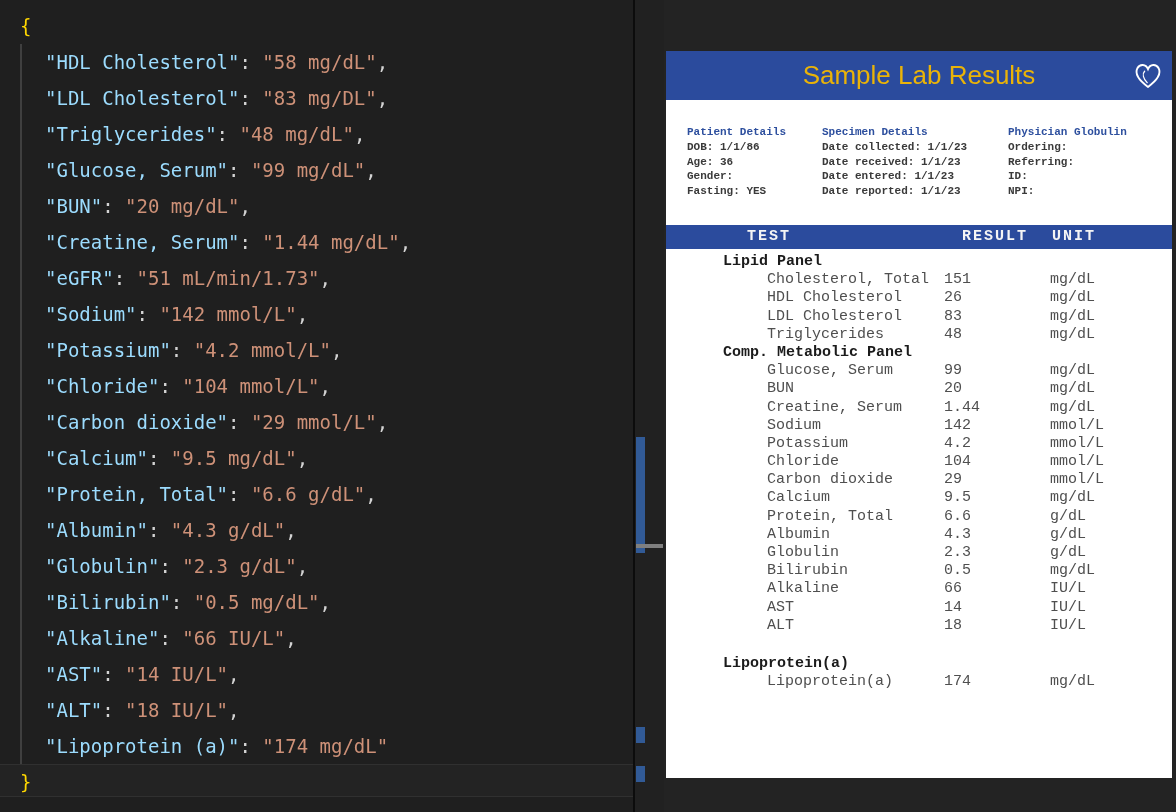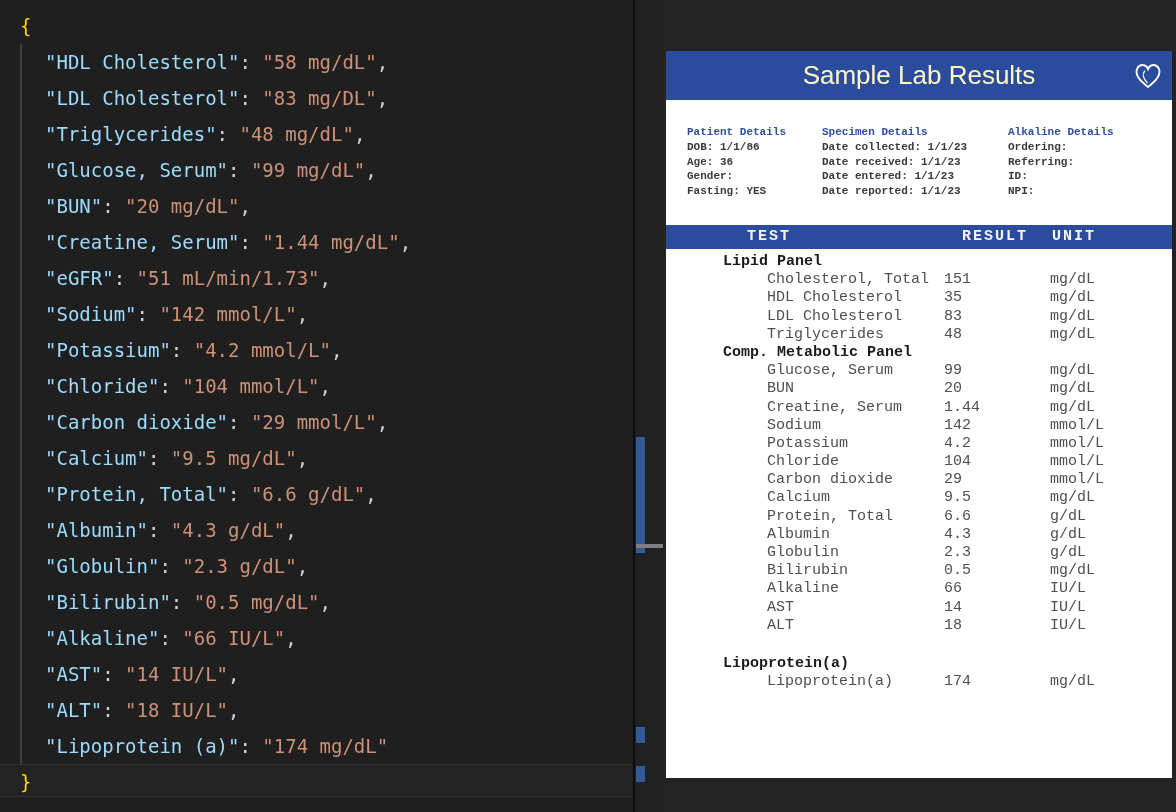--- a/index.html
+++ b/index.html
@@ -27,21 +27,21 @@
   .deco-mark1 { left:1px; top:727px; width:9px; height:16px; }
   .deco-mark2 { left:1px; top:766px; width:9px; height:16px; }
   .deco-cursorline { position:absolute; left:1px; top:544px; width:27px; height:4px; background:#7f7f7f; }
 
   
   .right-pane { position:absolute; left:664px; top:0; width:512px; height:812px; background:#232323; }
   .pdf-page { position:absolute; left:2px; top:51px; width:506px; height:727px; background:#ffffff; }
 
   .title-band { position:absolute; left:0; top:0; width:506px; height:49px; background:#2b4b9d; }
   .doc-title { position:absolute; left:0; top:0; width:506px; height:49px; line-height:49px;
-    text-align:center; color:#fef9c3; font-size:26px; font-family:"Liberation Sans", sans-serif; }
+    text-align:center; color:#eab308; font-size:26px; font-family:"Liberation Sans", sans-serif; }
   .logo { position:absolute; right:7px; top:6px; width:34px; height:36px; }
 
   .details { position:absolute; left:0; top:74px; width:506px; height:95px;
     font-family:"Liberation Mono", monospace; font-size:11px; font-weight:bold; line-height:14.8px; }
   .detail-col { position:absolute; top:0; white-space:pre; }
   .detail-col:nth-child(1) { left:21px; }
   .detail-col:nth-child(2) { left:156px; }
   .detail-col:nth-child(3) { left:342px; }
   .detail-head { color:#2d4f9e; }
   .detail-line { color:#3a3a3a; }
@@ -86,33 +86,33 @@
       <div class="doc-title">Sample Lab Results</div>
       <svg class="logo" viewBox="0 0 40 40">
         <path d="M20 34 C9 26 4.5 18 7.5 12 C10.5 6.5 17.5 7 20 13 C22.5 7 29.5 6.5 32.5 12 C35.5 18 31 26 20 34 Z" stroke="#ffffff" fill="none" stroke-width="2.2" stroke-linecap="round"></path>
         <path d="M19 29 C14.5 24 13 18.5 16 15.5" stroke="#ffffff" fill="none" stroke-width="1.6" stroke-linecap="round"></path>
       </svg>
     </div>
 
     <div class="details">
         <div class="detail-col"><div class="detail-head">Patient Details</div><div class="detail-line">DOB: 1/1/86</div><div class="detail-line">Age: 36</div><div class="detail-line">Gender:</div><div class="detail-line">Fasting: YES</div></div>
         <div class="detail-col"><div class="detail-head">Specimen Details</div><div class="detail-line">Date collected: 1/1/23</div><div class="detail-line">Date received: 1/1/23</div><div class="detail-line">Date entered: 1/1/23</div><div class="detail-line">Date reported: 1/1/23</div></div>
-        <div class="detail-col"><div class="detail-head">Alkaline Details</div><div class="detail-line">Ordering:</div><div class="detail-line">Referring:</div><div class="detail-line">ID:</div><div class="detail-line">NPI:</div></div>
+        <div class="detail-col"><div class="detail-head">Physician Globulin</div><div class="detail-line">Ordering:</div><div class="detail-line">Referring:</div><div class="detail-line">ID:</div><div class="detail-line">NPI:</div></div>
       </div>
 
     <div class="table-head-band">
       <span class="th-label th-test">TEST</span>
       <span class="th-label th-result">RESULT</span>
       <span class="th-label th-unit">UNIT</span>
     </div>
 
     <div class="results">
         <div class="t-row group"><span class="g-name">Lipid Panel</span></div>
         <div class="t-row"><span class="t-name">Cholesterol, Total</span><span class="t-result">151</span><span class="t-unit">mg/dL</span></div>
-        <div class="t-row"><span class="t-name">HDL Cholesterol</span><span class="t-result">35</span><span class="t-unit">mg/dL</span></div>
+        <div class="t-row"><span class="t-name">HDL Cholesterol</span><span class="t-result">26</span><span class="t-unit">mg/dL</span></div>
         <div class="t-row"><span class="t-name">LDL Cholesterol</span><span class="t-result">83</span><span class="t-unit">mg/dL</span></div>
         <div class="t-row"><span class="t-name">Triglycerides</span><span class="t-result">48</span><span class="t-unit">mg/dL</span></div>
         <div class="t-row group"><span class="g-name">Comp. Metabolic Panel</span></div>
         <div class="t-row"><span class="t-name">Glucose, Serum</span><span class="t-result">99</span><span class="t-unit">mg/dL</span></div>
         <div class="t-row"><span class="t-name">BUN</span><span class="t-result">20</span><span class="t-unit">mg/dL</span></div>
         <div class="t-row"><span class="t-name">Creatine, Serum</span><span class="t-result">1.44</span><span class="t-unit">mg/dL</span></div>
         <div class="t-row"><span class="t-name">Sodium</span><span class="t-result">142</span><span class="t-unit">mmol/L</span></div>
         <div class="t-row"><span class="t-name">Potassium</span><span class="t-result">4.2</span><span class="t-unit">mmol/L</span></div>
         <div class="t-row"><span class="t-name">Chloride</span><span class="t-result">104</span><span class="t-unit">mmol/L</span></div>
         <div class="t-row"><span class="t-name">Carbon dioxide</span><span class="t-result">29</span><span class="t-unit">mmol/L</span></div>

